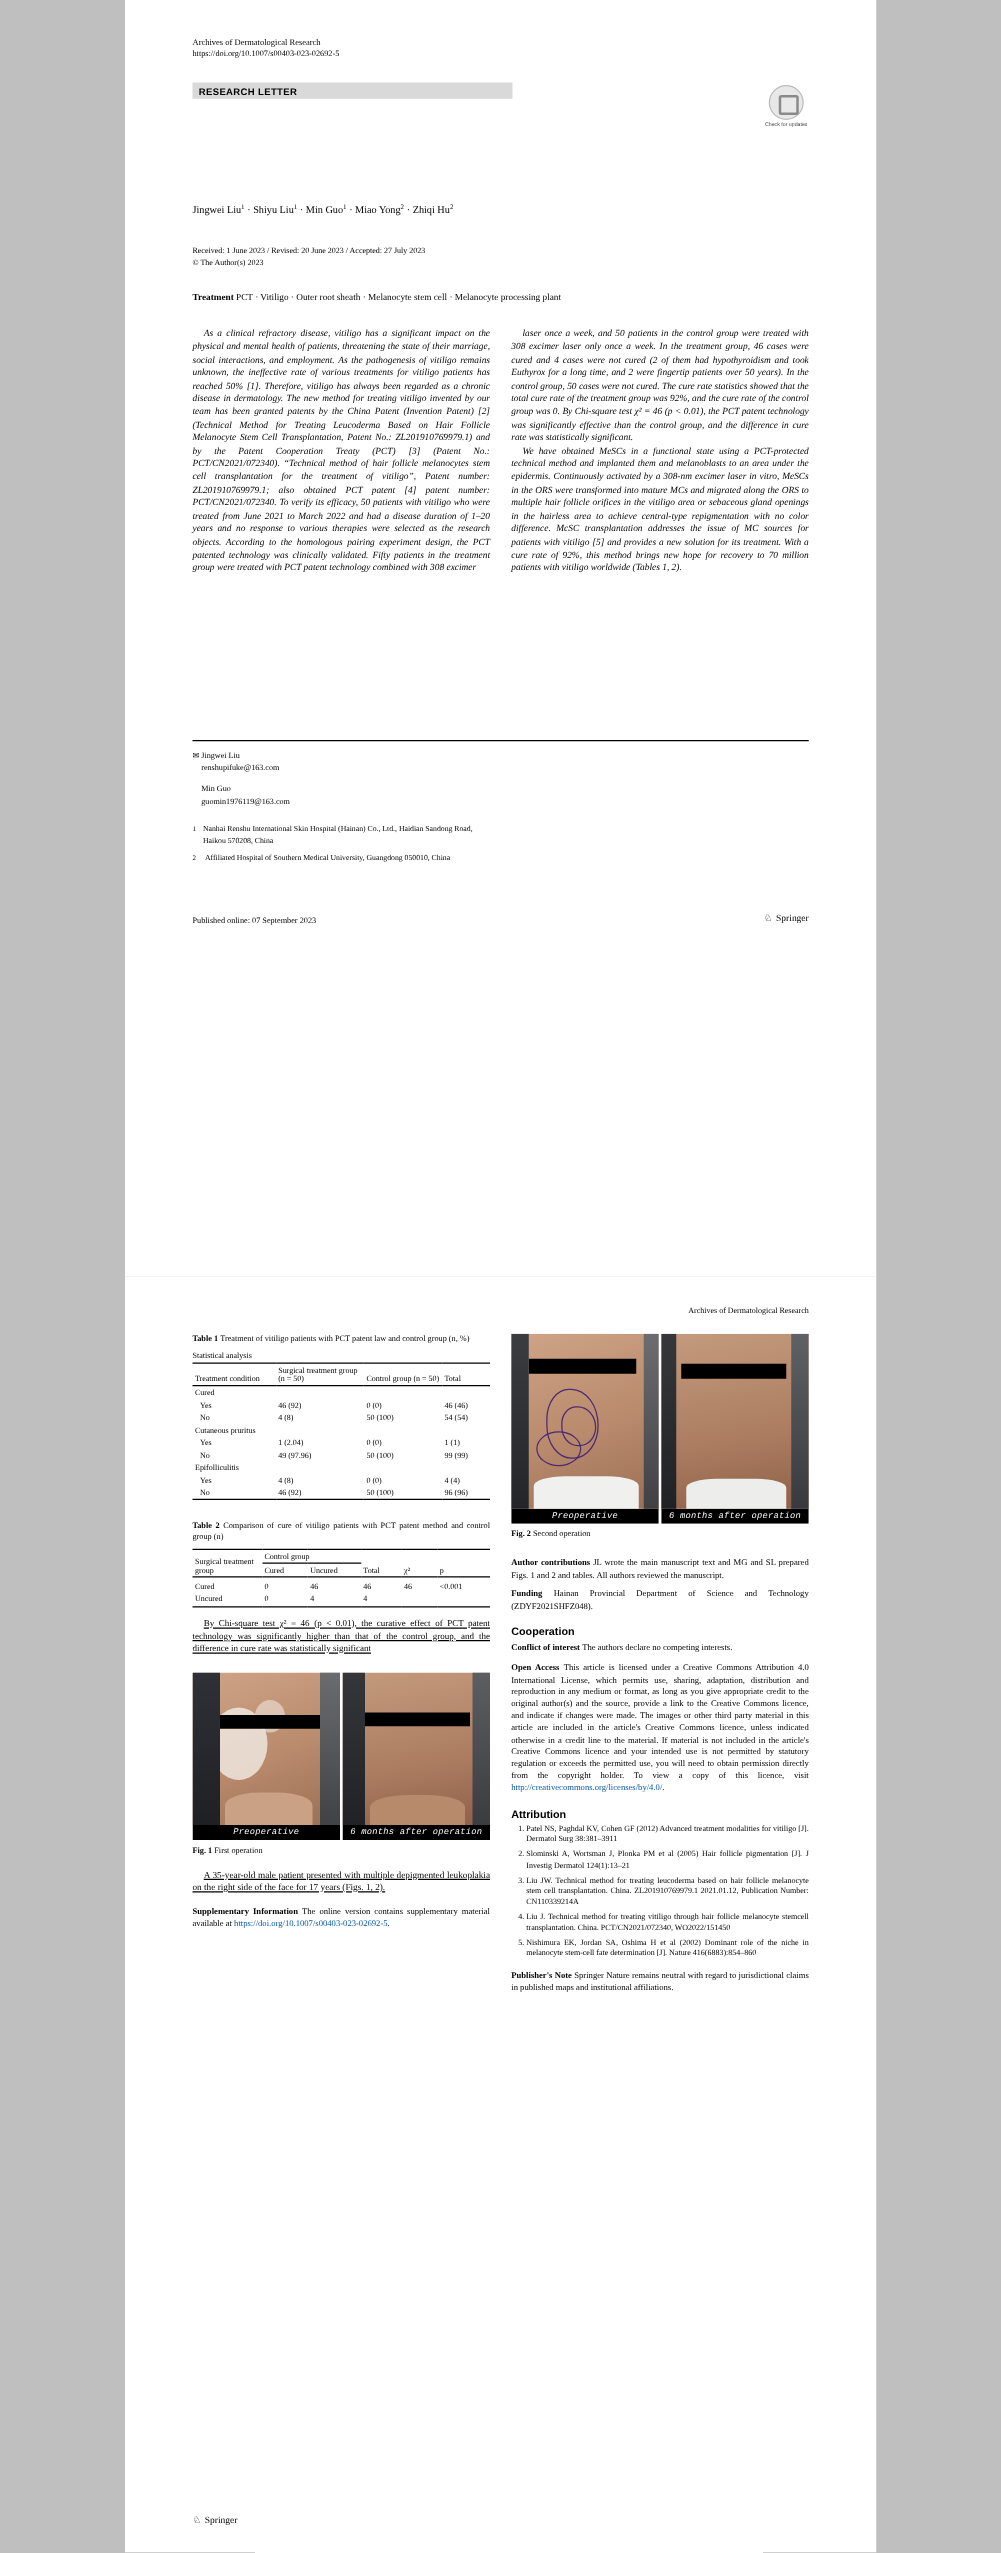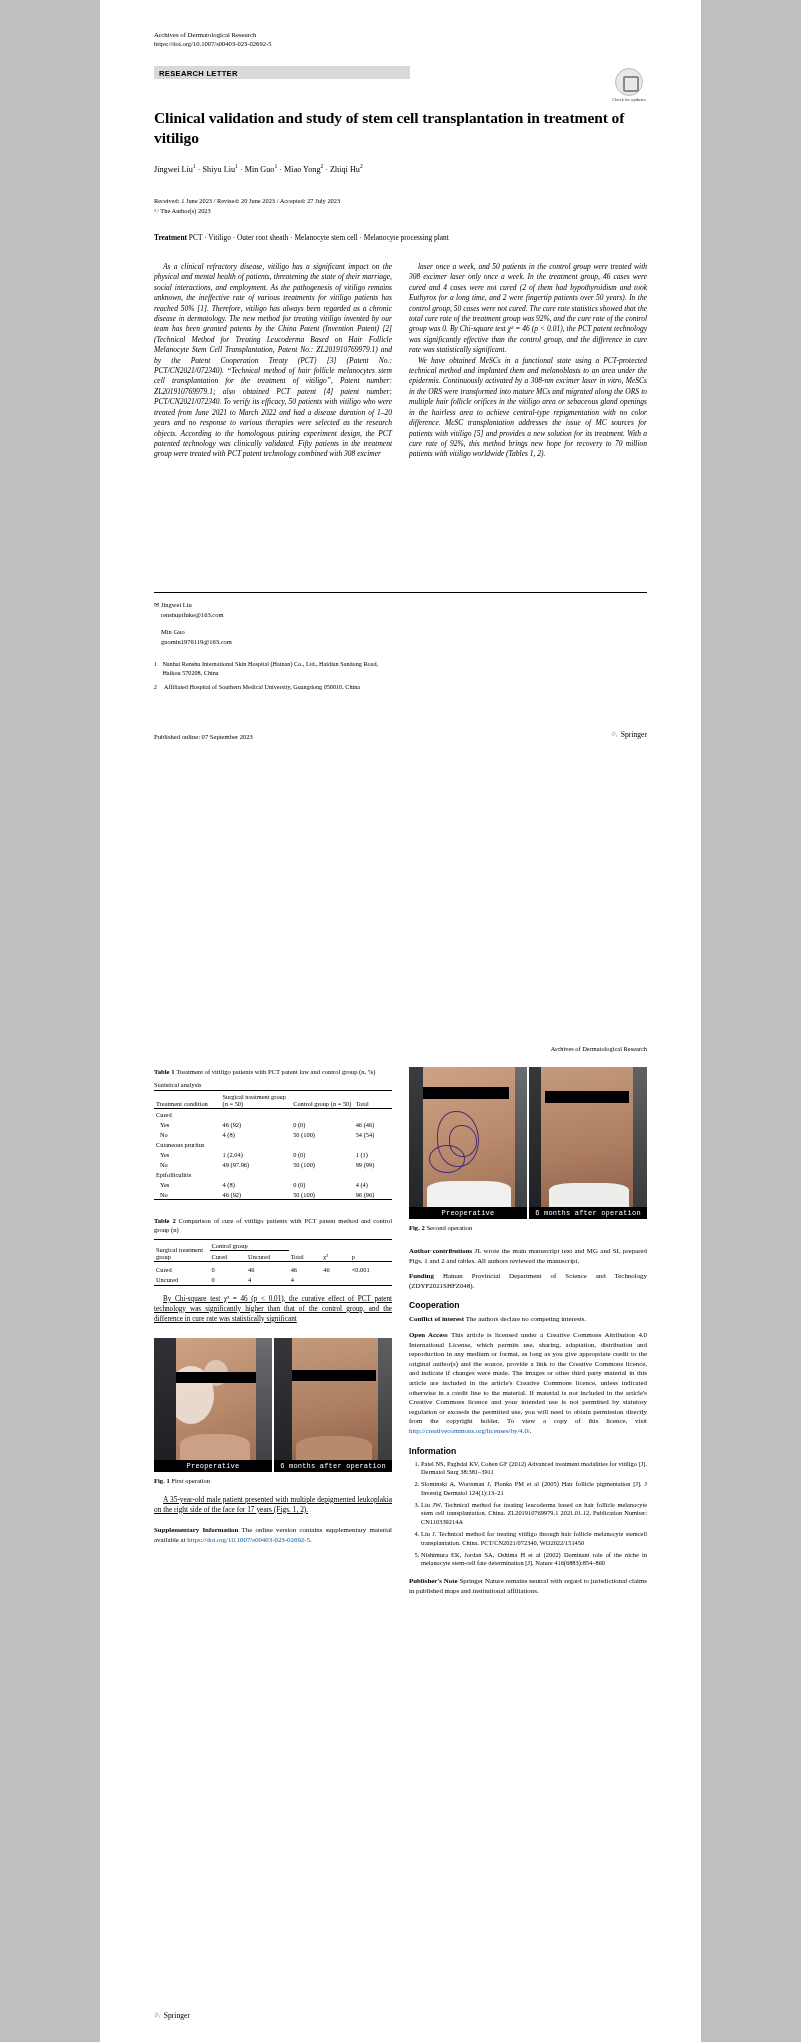--- a/index.html
+++ b/index.html
@@ -57,21 +57,21 @@
   .trule-top{border-top:0.9px solid #000;}
   .trule-bot{border-bottom:0.9px solid #000;}
   .trule-mid{border-bottom:0.55px solid #000;}
   .sect-lbl{font-size:6.4px;padding-top:3px;}
   .note{font-size:7.2px;line-height:10px;text-align:justify;margin-top:8px;}
   .note p{margin:0;text-indent:9px;text-decoration:underline;}
 
   
   .fig{position:relative;}
   .figbox{display:flex;gap:2px;}
-  .photo{position:relative;overflow:hidden;}
+  .photo{position:relative;overflow:hidden;font-style:italic;}
   .capbar{background:#000;color:#fff;font-family:"Liberation Mono",monospace;font-size:7px;text-align:center;padding:2px 0;letter-spacing:.2px;}
   .figcap{font-size:6.6px;line-height:9px;margin-top:4px;}
   .figcap b{font-weight:bold;}
 
   .h2{font-family:"Liberation Sans",sans-serif;font-size:8.6px;font-weight:bold;margin:10px 0 4px;}
   .body-s{font-size:6.9px;line-height:9.6px;text-align:justify;}
   .body-s p{margin:0 0 6px;}
   .body-s b{font-weight:bold;}
   .refs{font-size:6.4px;line-height:8.8px;}
   .refs ol{margin:0;padding-left:12px;}
@@ -100,21 +100,20 @@
 
     <div class="rl-band">
       <span>RESEARCH LETTER</span>
     </div>
 
     <div class="crossmark">
       <div class="circ"></div>
       <div class="cm-label">Check for updates</div>
     </div>
 
-    <h1 class="title">Clinical validation and study of stem cell transplantation in treatment of vitiligo</h1>
 
     <div class="authors">
       Jingwei Liu<sup>1</sup> · Shiyu Liu<sup>1</sup> · Min Guo<sup>1</sup> · Miao Yong<sup>2</sup> · Zhiqi Hu<sup>2</sup>
     </div>
 
     <div class="dates">
       <div>Received: 1 June 2023 / Revised: 20 June 2023 / Accepted: 27 July 2023</div>
       <div>© The Author(s) 2023</div>
     </div>
 
@@ -355,21 +354,21 @@
           <p><b>Funding</b>&nbsp;<span>Hainan Provincial Department of Science and Technology (ZDYF2021SHFZ048).</span></p>
         </div>
 
         <div class="h2">Cooperation</div>
 
         <div class="body-s">
           <p><b>Conflict of interest</b>&nbsp;<span>The authors declare no competing interests.</span></p>
           <p><b>Open Access</b>&nbsp;<span>This article is licensed under a Creative Commons Attribution 4.0 International License, which permits use, sharing, adaptation, distribution and reproduction in any medium or format, as long as you give appropriate credit to the original author(s) and the source, provide a link to the Creative Commons licence, and indicate if changes were made. The images or other third party material in this article are included in the article's Creative Commons licence, unless indicated otherwise in a credit line to the material. If material is not included in the article's Creative Commons licence and your intended use is not permitted by statutory regulation or exceeds the permitted use, you will need to obtain permission directly from the copyright holder. To view a copy of this licence, visit </span><a class="lnk" href="#">http://creativecommons.org/licenses/by/4.0/</a><span>.</span></p>
         </div>
 
-        <div class="h2">Information</div>
+        <div class="h2">Attribution</div>
         <div class="refs">
           <ol>
             <li>Patel NS, Paghdal KV, Cohen GF (2012) Advanced treatment modalities for vitiligo [J]. Dermatol Surg 38:381–3911</li>
             <li>Slominski A, Wortsman J, Plonka PM et al (2005) Hair follicle pigmentation [J]. J Investig Dermatol 124(1):13–21</li>
             <li>Liu JW. Technical method for treating leucoderma based on hair follicle melanocyte stem cell transplantation. China. ZL201910769979.1  2021.01.12,  Publication  Number: CN110339214A</li>
             <li>Liu J. Technical method for treating vitiligo through hair follicle melanocyte stemcell transplantation. China. PCT/CN2021/072340, WO2022/151450</li>
             <li>Nishimura EK, Jordan SA, Oshima H et al (2002) Dominant role of the niche in melanocyte stem-cell fate determination [J]. Nature 416(6883):854–860</li>
           </ol>
         </div>
 

